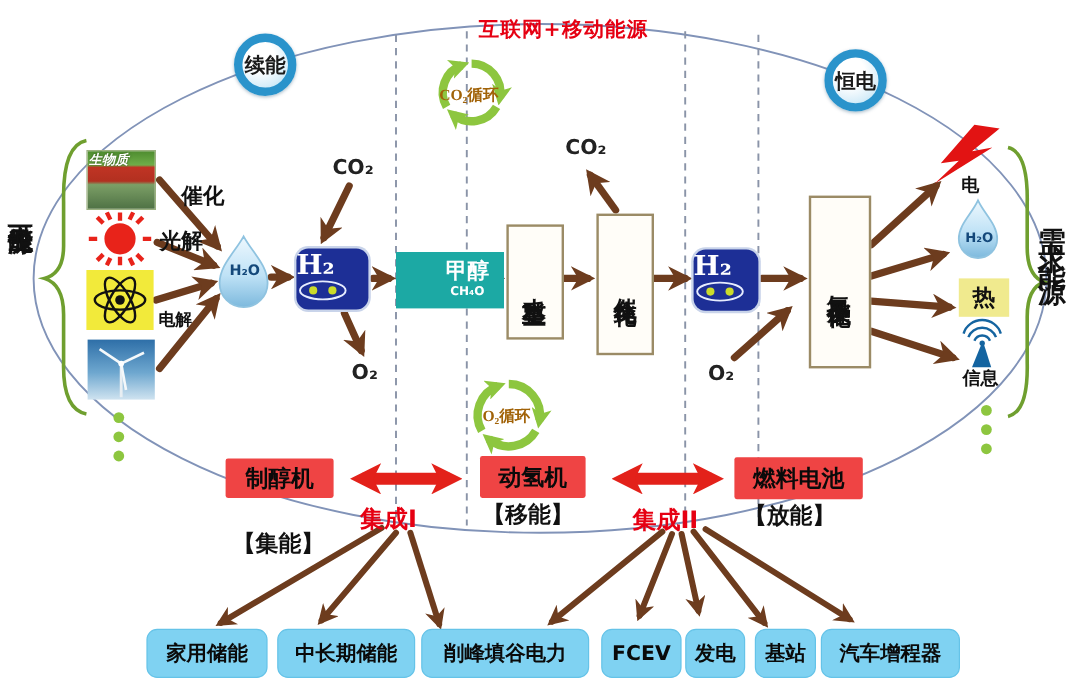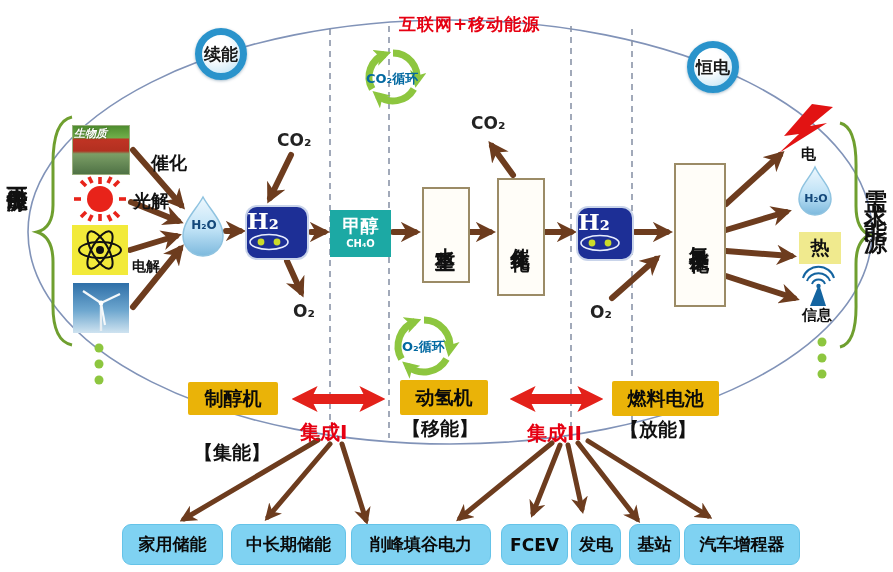--- a/index.html
+++ b/index.html
@@ -6,30 +6,30 @@
   .stage{position:relative;width:893px;height:572px;background:#fff;overflow:hidden;
          font-family:"DejaVu Sans",sans-serif;color:#111;}
   .abs{position:absolute;}
   .gfx{position:absolute;left:0;top:0;}
   .cn{font-weight:bold;}
   .bubble{position:absolute;width:38px;height:38px;border-radius:50%;
           border:7px solid #2a93cb;background:radial-gradient(circle at 38% 32%,#ffffff 35%,#d9eef9 70%,#aadcf2 100%);
           box-shadow:0 1px 3px rgba(0,60,100,.35);display:flex;align-items:center;justify-content:center;
           font-weight:bold;font-size:17px;color:#1a1a1a;}
   .banner{color:#e60012;font-weight:bold;font-size:17px;letter-spacing:1px;white-space:nowrap;}
-  .cyclbl{font-weight:bold;font-size:13px;color:#0369a1;white-space:nowrap;}
+  .cyclbl{font-weight:bold;font-size:13px;color:#a16207;white-space:nowrap;font-family:Liberation Serif, serif;}
   .vlabel{writing-mode:vertical-lr;text-orientation:upright;font-weight:bold;color:#111;}
   .vbox{position:absolute;background:#fffdf8;border:2px solid #9b8b66;display:flex;
         align-items:center;justify-content:center;writing-mode:vertical-lr;text-orientation:upright;
         font-weight:bold;color:#111;letter-spacing:2px;}
   .h2box{position:absolute;background:#1d2f96;border-radius:10px;box-shadow:0 0 0 2px #c9d4ea;
          display:flex;flex-direction:column;justify-content:flex-start;}
   .h2txt{font-family:"DejaVu Serif",serif;font-weight:bold;color:#fff;font-size:23px;line-height:24px;margin-top:2px;}
-  .mebox{position:absolute;background:#1ca9a4;color:#fff;text-align:center;}
-  .machine{position:absolute;background:#eab308;color:#0a0a0a;font-weight:bold;font-size:19px;
+  .mebox{position:absolute;background:#1ca9a4;color:#fff;text-align:center;padding-left:29px;}
+  .machine{position:absolute;background:#ef4444;color:#0a0a0a;font-weight:bold;font-size:19px;
            display:flex;align-items:center;justify-content:center;border-radius:2px;}
   .tag{position:absolute;font-weight:bold;font-size:19px;color:#111;white-space:nowrap;}
   .integ{position:absolute;color:#e60012;font-weight:bold;font-size:20px;white-space:nowrap;}
   .app{position:absolute;background:#7fd2f2;border:1px solid #65c3e8;border-radius:9px;
        display:flex;align-items:center;justify-content:center;font-weight:bold;font-size:17px;color:#0a0a0a;
        white-space:nowrap;}
   .smchem{font-weight:bold;font-size:16px;color:#222;white-space:nowrap;}
   .srcimg{position:absolute;width:56px;}
   .heat{position:absolute;background:#f0ea8e;display:flex;align-items:center;justify-content:center;
         font-weight:bold;font-size:19px;color:#111;}

